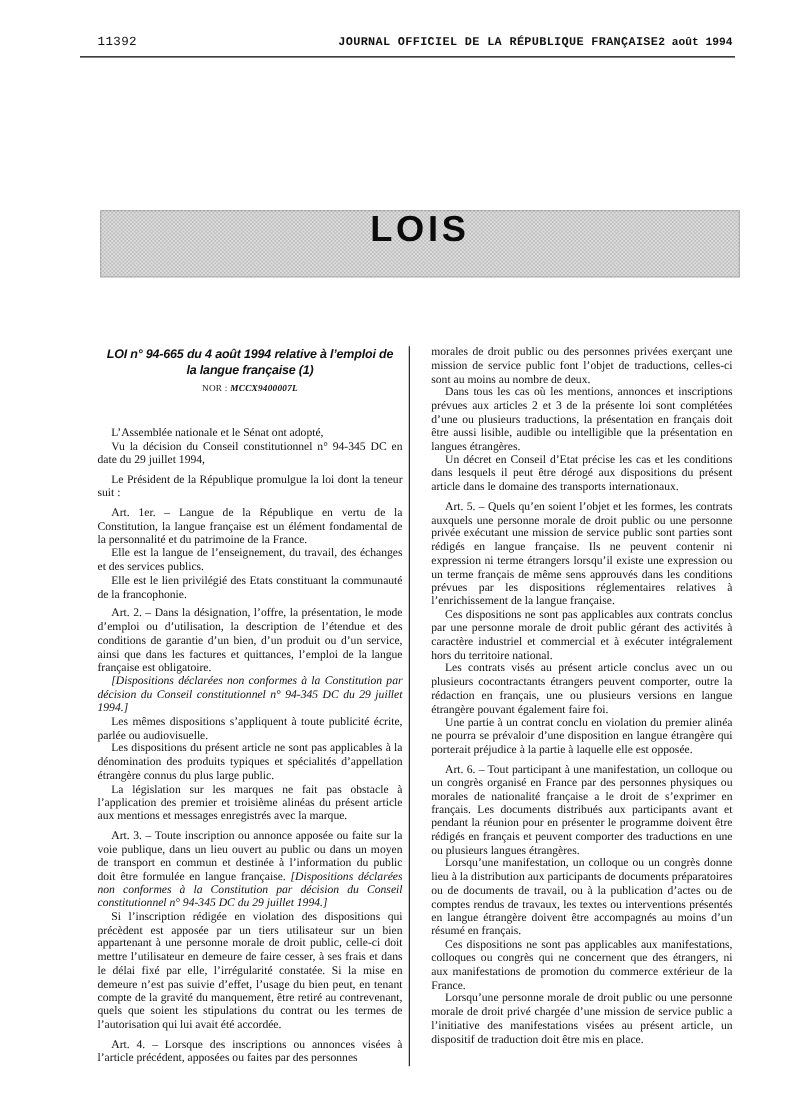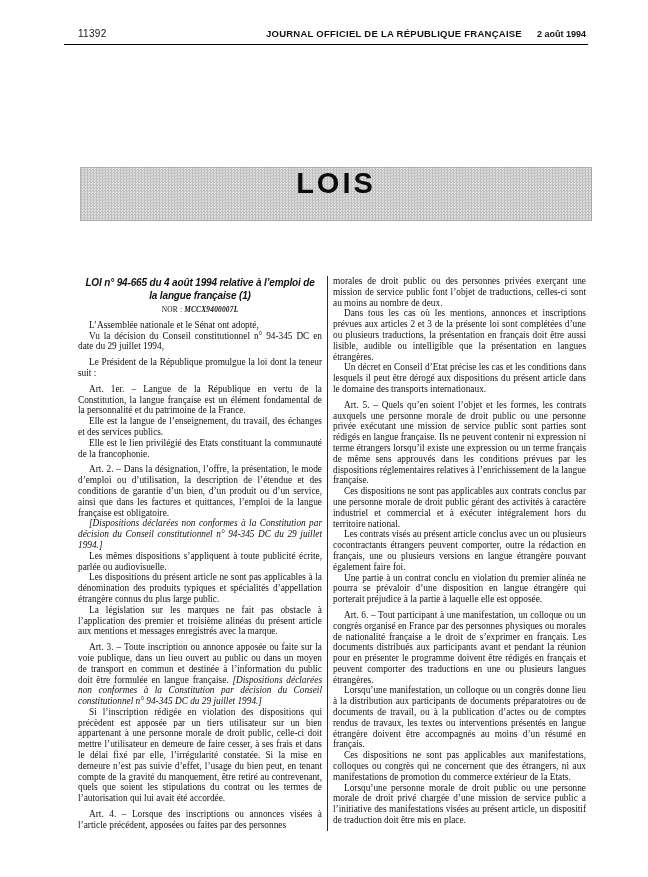--- a/index.html
+++ b/index.html
@@ -7,22 +7,21 @@
     position:relative;
     width:648px;height:877px;
     background:#ffffff;
     overflow:hidden;
     color:#111;
   }
   
   .header{
     display:flex;align-items:baseline;
     margin:28px 62px 0 78px;
-    font-family:Liberation Sans, sans-serif;
-    gap:15px;
+    font-family:Liberation Mono, monospace;
   }
   .page-number{font-size:10px;font-weight:400;letter-spacing:.3px;}
   .journal-title{flex:1;text-align:right;font-size:9.5px;font-weight:700;letter-spacing:.25px;}
   .issue-date{font-size:9px;font-weight:700;}
   .header-rule{
     margin:5px 60px 0 64px;
     border:none;border-top:1.7px solid #000;height:0;
   }
   
   .lois-banner{
@@ -39,28 +38,28 @@
   
   .columns{
     display:flex;
     margin:55px 62px 0 78px;
     font-family:"Liberation Serif",serif;
     font-size:9.3px;line-height:10.8px;
     text-align:justify;
   }
   .col-left{width:244px;}
   .col-divider{width:1px;background:#2b2b2b;margin:0 5px;}
-  .col-right{flex:1;}
+  .col-right{flex:1;margin-left:12px;}
   .law-title{
     font-family:"Liberation Sans",sans-serif;
     font-weight:700;font-size:10px;line-height:12.5px;letter-spacing:-.15px;
     text-align:center;margin:1px 4px 3px;font-style:italic;
   }
   .nor-line{
-    text-align:center;font-size:7.4px;margin:0 0 4px;
+    text-align:center;font-size:7.4px;margin:0 0 25px;
     font-family:"Liberation Serif",serif;letter-spacing:.2px;
   }
   .nor-code{font-style:italic;font-weight:700;}
   p.para{margin:0;text-indent:11px;}
   p.para.art{margin-top:5px;}
   p.para.no-indent{text-indent:0;}
   .ital{font-style:italic;}
 </style>
 </head>
 <body>
@@ -108,18 +107,18 @@
     <div class="col-right">
       <p class="para no-indent"><span>morales de droit public ou des personnes privées exerçant une mission de service public font l’objet de traductions, celles-ci sont au moins au nombre de deux.</span></p>
       <p class="para"><span>Dans tous les cas où les mentions, annonces et inscriptions prévues aux articles 2 et 3 de la présente loi sont complétées d’une ou plusieurs traductions, la présentation en français doit être aussi lisible, audible ou intelligible que la présentation en langues étrangères.</span></p>
       <p class="para"><span>Un décret en Conseil d’Etat précise les cas et les conditions dans lesquels il peut être dérogé aux dispositions du présent article dans le domaine des transports internationaux.</span></p>
       <p class="para art"><span>Art. 5. – Quels qu’en soient l’objet et les formes, les contrats auxquels une personne morale de droit public ou une personne privée exécutant une mission de service public sont parties sont rédigés en langue française. Ils ne peuvent contenir ni expression ni terme étrangers lorsqu’il existe une expression ou un terme français de même sens approuvés dans les conditions prévues par les dispositions réglementaires relatives à l’enrichissement de la langue française.</span></p>
       <p class="para"><span>Ces dispositions ne sont pas applicables aux contrats conclus par une personne morale de droit public gérant des activités à caractère industriel et commercial et à exécuter intégralement hors du territoire national.</span></p>
       <p class="para"><span>Les contrats visés au présent article conclus avec un ou plusieurs cocontractants étrangers peuvent comporter, outre la rédaction en français, une ou plusieurs versions en langue étrangère pouvant également faire foi.</span></p>
       <p class="para"><span>Une partie à un contrat conclu en violation du premier alinéa ne pourra se prévaloir d’une disposition en langue étrangère qui porterait préjudice à la partie à laquelle elle est opposée.</span></p>
       <p class="para art"><span>Art. 6. – Tout participant à une manifestation, un colloque ou un congrès organisé en France par des personnes physiques ou morales de nationalité française a le droit de s’exprimer en français. Les documents distribués aux participants avant et pendant la réunion pour en présenter le programme doivent être rédigés en français et peuvent comporter des traductions en une ou plusieurs langues étrangères.</span></p>
       <p class="para"><span>Lorsqu’une manifestation, un colloque ou un congrès donne lieu à la distribution aux participants de documents préparatoires ou de documents de travail, ou à la publication d’actes ou de comptes rendus de travaux, les textes ou interventions présentés en langue étrangère doivent être accompagnés au moins d’un résumé en français.</span></p>
-      <p class="para"><span>Ces dispositions ne sont pas applicables aux manifestations, colloques ou congrès qui ne concernent que des étrangers, ni aux manifestations de promotion du commerce extérieur de la Etats.</span></p>
+      <p class="para"><span>Ces dispositions ne sont pas applicables aux manifestations, colloques ou congrès qui ne concernent que des étrangers, ni aux manifestations de promotion du commerce extérieur de la France.</span></p>
       <p class="para"><span>Lorsqu’une personne morale de droit public ou une personne morale de droit privé chargée d’une mission de service public a l’initiative des manifestations visées au présent article, un dispositif de traduction doit être mis en place.</span></p>
     </div>
 
   </div>
 </div>
 
 </body></html>

